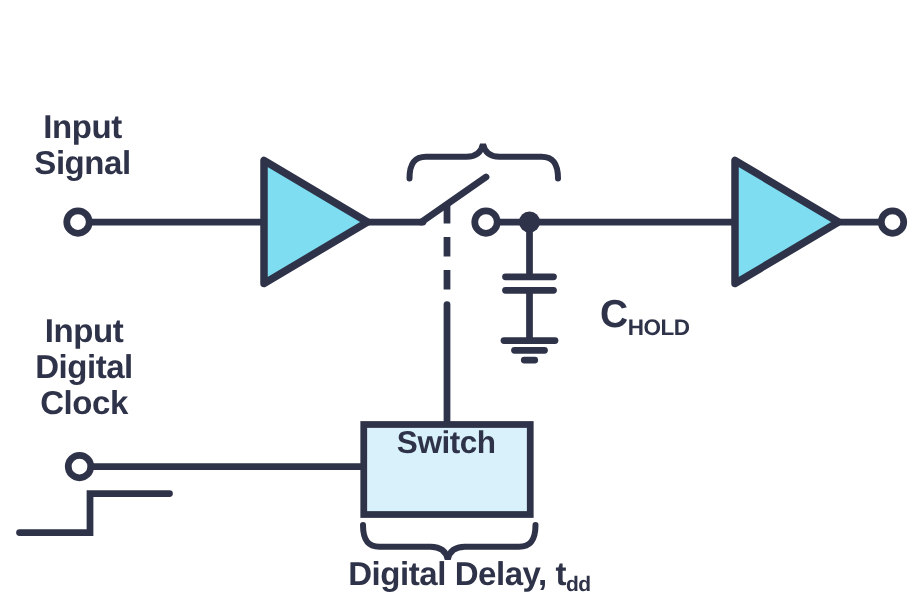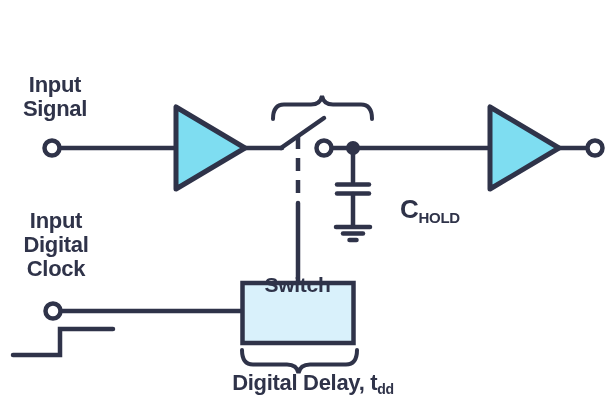--- a/index.html
+++ b/index.html
@@ -80,21 +80,21 @@
   <div class="label" style="left:4px;top:209px;width:104px;">
     <span>Input</span><br>
     <span>Digital</span><br>
     <span>Clock</span>
   </div>
 
   <div class="label chold" style="left:380px;top:196px;margin-left:20px;">
     <span>C</span><span class="sub">HOLD</span>
   </div>
 
-  <div class="label driver-label" style="left:242px;top:272px;">
+  <div class="label driver-label" style="left:242px;top:283px;">
     <span>Switch</span><br>
   </div>
 
   <div class="label" style="left:173px;top:371px;width:280px;">
     <span>Digital Delay, t</span><span class="sub">dd</span>
   </div>
 
 </div>
 
 </body></html>

